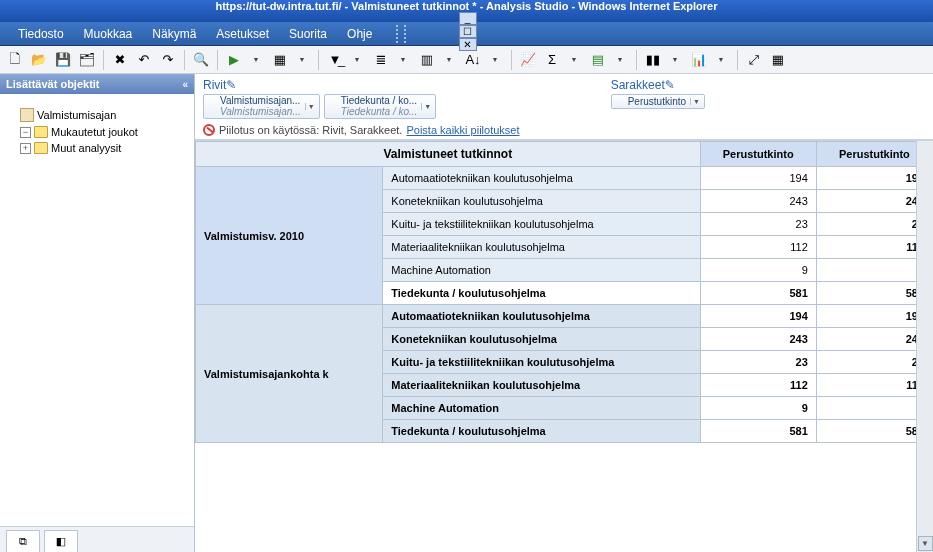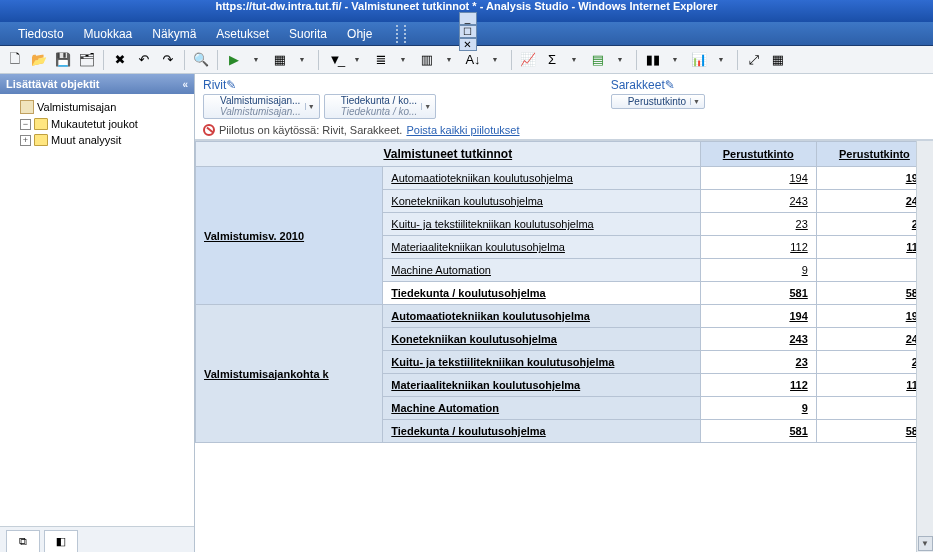--- a/index.html
+++ b/index.html
@@ -8,21 +8,21 @@
 .titlebar .ie-icon { width: 16px; height: 16px; background: radial-gradient(circle at 30% 30%, #7ec1ff, #0a4fa5); border-radius: 50%; margin-right: 4px; }
 .titlebar .title { flex: 1; font-weight: bold; font-size: 11px; }
 .titlebar .winbtn { width: 18px; height: 16px; background: #d0dff5; color: #000; border: 1px solid #6a8ab0; margin-left: 2px; display: flex; align-items: center; justify-content: center; font-size: 10px; font-family: Arial; cursor: pointer; }
 .menubar { height: 24px; background: linear-gradient(#3d77c6, #2d5fa8); color: #fff; display: flex; align-items: center; padding-left: 8px; border-bottom: 1px solid #1a3a6e; }
 .menubar .menuitem { padding: 4px 10px; font-size: 12px; cursor: pointer; }
 .menubar .drag { margin-left: 14px; height: 18px; width: 10px; border-left: 2px dotted #aac2e0; border-right: 2px dotted #aac2e0; }
 .toolbar { height: 28px; background: #f2f4f7; border-bottom: 1px solid #c5cfd8; display: flex; align-items: center; padding: 0 4px; gap: 2px; }
 .toolbar .tbtn { width: 22px; height: 22px; display: flex; align-items: center; justify-content: center; border: 1px solid transparent; cursor: pointer; font-size: 13px; border-radius:2px; }
 .toolbar .sep { width: 1px; height: 20px; background: #c0c8d0; margin: 0 3px; }
 .toolbar .dd { font-size: 7px; color: #444; margin-left: -2px; padding:0 1px; }
-.pane-left { width: 195px; border-right: 1px solid #b5c2d0; display: flex; flex-direction: column; background:#fff;}
+.pane-left { width: 195px; border-right: 1px solid #b5c2d0; display: flex; flex-direction: column; background:#fff;gap:8px;}
 .left-header, .panel-hdr { height: 20px; background: linear-gradient(#8aa8d8, #5e82bc); color: #fff; font-weight: bold; padding: 0 6px; display: flex; align-items: center; justify-content: space-between; font-size: 11px; }
 .panel-hdr .chev { font-size: 10px; color:#eef4ff; }
 .tree { flex: 1; padding: 4px 4px; overflow: auto; }
 .tree .node { display: flex; align-items: center; padding: 2px 0 2px 2px; gap: 3px; cursor: pointer; white-space: nowrap;}
 .tree .indent1 { padding-left: 16px; }
 .tree .indent2 { padding-left: 34px; }
 .tree .exp { width: 11px; height: 11px; border: 1px solid #888; display:flex; align-items:center; justify-content:center; font-size:9px; color:#555; line-height:1; }
 .tree .spacer11 { width: 11px; }
 .cube-icon { width: 14px; height: 14px; background:#f0e4bd; border:1px solid #c0a060; }
 .folder-icon { width: 14px; height: 12px; background:#ffe680; border:1px solid #c0a040; border-radius:1px 1px 0 0; }
@@ -39,21 +39,21 @@
 .pill { background:linear-gradient(#fff,#eaf0f8); border:1px solid #b2c1d6; border-radius:2px; padding:1px 2px 1px 16px; display:flex; align-items:center; gap:2px; font-size:10px; color:#22467a;}
 .pill .pdd { font-size:7px; color:#555; padding:0 2px; cursor:pointer;}
 .pill .pmain { display:flex; flex-direction:column; line-height:1.05;}
 .pill .pmain span:nth-child(2){ color:#7a8aa2; font-style:italic;}
 .hidden-bar { padding:3px 8px; font-size:11px; color:#444; display:flex; align-items:center; gap:4px; border-bottom:1px solid #c9d3de;}
 .hidden-bar .stopicon { width:12px; height:12px; border-radius:50%; border:2px solid #d04040; position:relative;}
 .hidden-bar .stopicon::after{content:""; position:absolute; left:1px; top:3px; width:8px; height:2px; background:#d04040; transform:rotate(40deg);}
 .hidden-bar a { color:#2a62b5; text-decoration:underline; cursor:pointer;}
 .grid-wrap { flex:1; overflow:auto; position:relative; border-top:1px solid #c9d3de;}
 table.grid { border-collapse: collapse; width:100%; font-size:11px; }
-table.grid th, table.grid td { border:1px solid #b6c3d4; padding:5px 8px;text-decoration:underline; }
+table.grid th, table.grid td { border:1px solid #b6c3d4; padding:5px 8px; }
 .th-title { background:#e4ecf6; text-align:center; font-weight:bold; font-size:12px; }
 .th-col { background:#cfdef2; text-align:center; }
 .rowhdr { background:#cfdef2; text-align:left; }
 .rowhdr2 { background:#e4ecf6; text-align:left; white-space:nowrap;}
 td.num { text-align:right; }
 tr.bold td, tr.bold th { font-weight:bold; }
 tr.sumrow td.rowhdr2 { background:#fff; }
 .grouprow .rowhdr, .grouprow .rowhdr2 { background:#d8e3f0; }
 .scrollbar-v { position:absolute; right:0; top:0; bottom:0; width:17px; background:#e8ecf0; border-left:1px solid #c5cfd8; display:flex; flex-direction:column; align-items:center; justify-content:flex-end;}
 .scrollbar-v .sbtn { width:15px; height:15px; background:#dfe5ec; border:1px solid #a8b4c2; margin:1px; display:flex; align-items:center; justify-content:center; font-size:8px; color:#555; cursor:pointer;}

